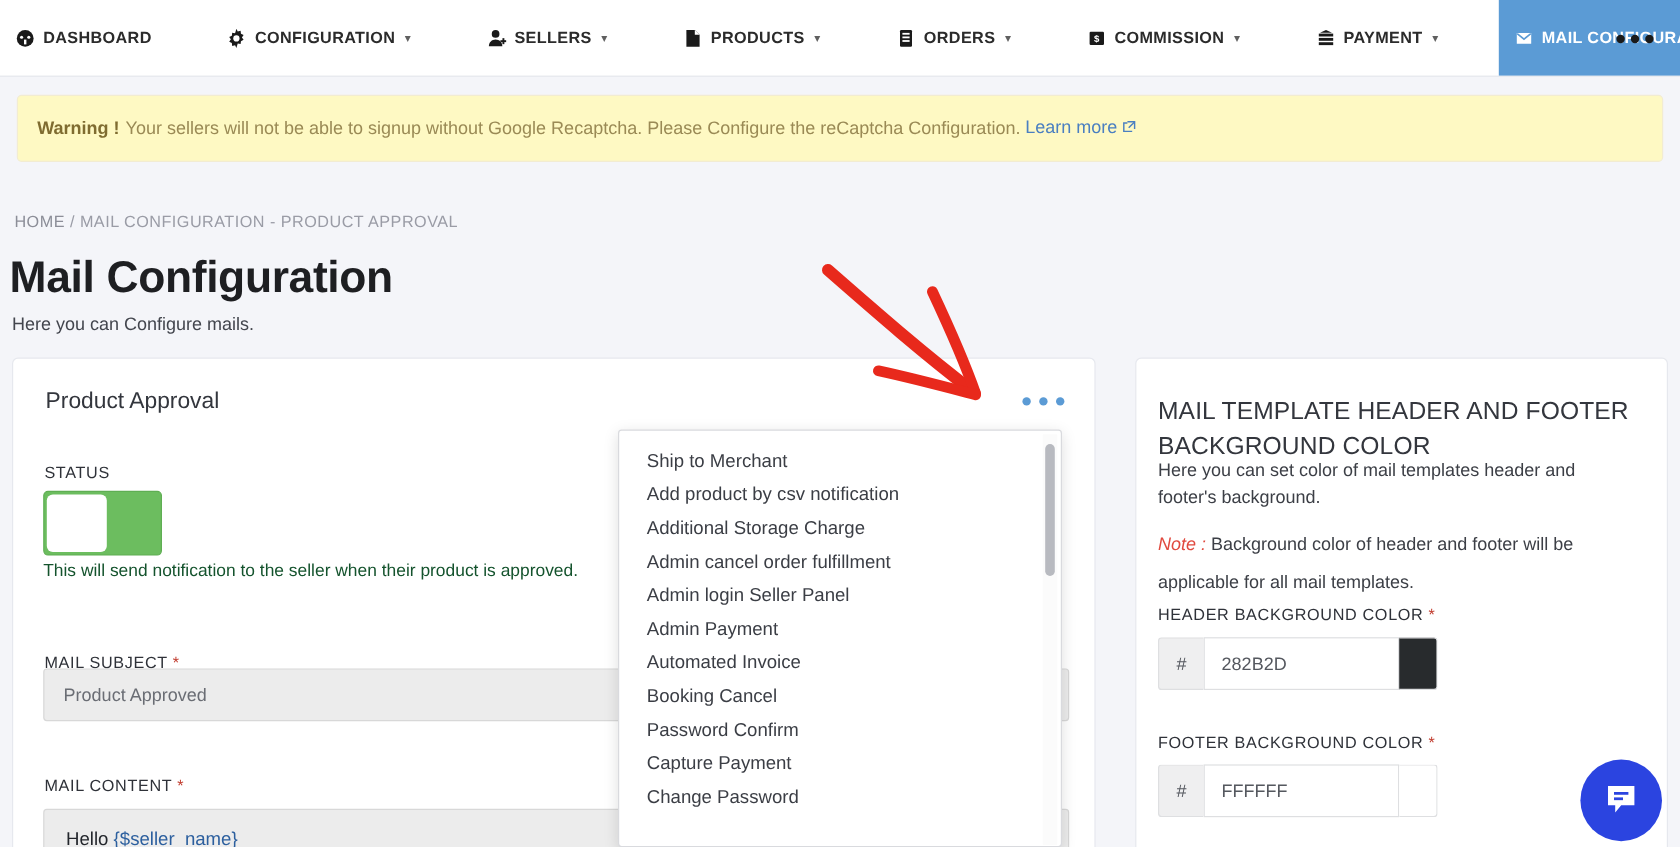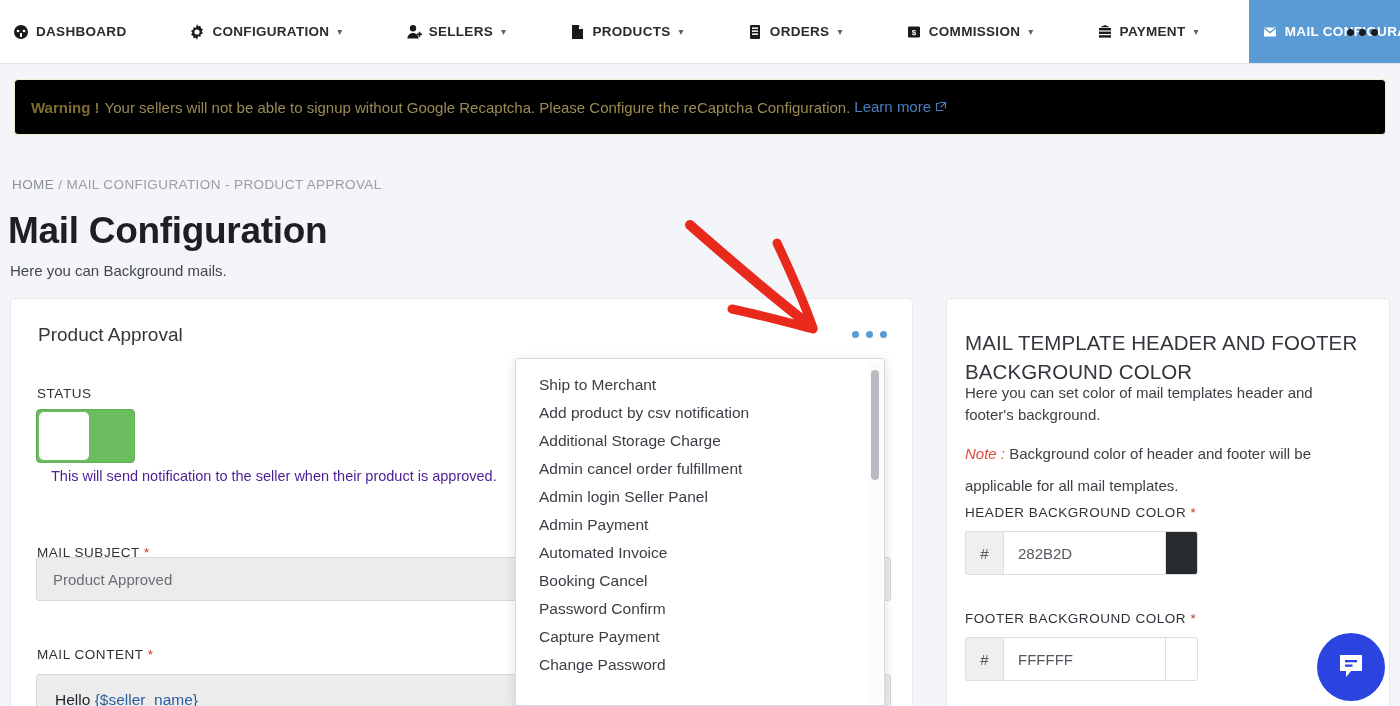--- a/index.html
+++ b/index.html
@@ -34,21 +34,21 @@
   .nav-more {
     position: absolute; right: 22px; top: 0; height: 64px;
     display: flex; align-items: center; gap: 5px; cursor: pointer;
   }
   .nav-more i { width: 7px; height: 7px; border-radius: 50%; background: #1a1a1a; display: block; }
 
   
   .warning {
     position: absolute; left: 14px; top: 79px;
     width: 1372px; height: 56px;
-    background: #000000;
+    background: #fef9c3;
     border: 1px solid #f2ecd2;
     border-radius: 4px;
     display: flex; align-items: center;
     padding: 0 16px;
     font-size: 15px; color: #9a8a55;
   }
   .warning b { color: #7f6c30; font-weight: bold; }
   .warning a { color: #4a7fc1; text-decoration: none; margin-left: 4px; }
   .ext-ico { display: inline-block; margin-left: 4px; vertical-align: -1px; }
 
@@ -100,21 +100,21 @@
     background: #6cbd5f;
     border: 1px solid #5fae53;
     border-radius: 4px;
     position: relative; cursor: pointer;
   }
   .toggle .knob {
     position: absolute; left: 2px; top: 2px;
     width: 50px; height: 48px;
     background: #ffffff; border-radius: 5px;
   }
-  .hint { font-size: 14.5px; color: #4c1d95; margin-left: 15px; }
+  .hint { font-size: 14.5px; color: #14532d; }
 
   .txt-input {
     background: #ececec;
     border: 1px solid #d8d8d8;
     border-radius: 3px;
     height: 44px;
     display: flex; align-items: center;
     padding: 0 16px;
     font-size: 15px; color: #6a6d74;
   }
@@ -334,21 +334,21 @@
             <path d="M8.5 9.5h-7v-7h3" stroke="#4a7fc1" stroke-width="1.2" fill="none"></path>
           </svg></span></a>
   </div>
 
   <div class="breadcrumb" data-name="breadcrumb">
     <span data-name="breadcrumb-home">HOME</span>
     <span class="sep" data-name="breadcrumb-separator">/</span>
     <span data-name="breadcrumb-current">MAIL CONFIGURATION - PRODUCT APPROVAL</span>
   </div>
   <h1 class="page-title" data-name="page-title">Mail Configuration</h1>
-  <div class="page-sub" data-name="page-subtitle">Here you can Background mails.</div>
+  <div class="page-sub" data-name="page-subtitle">Here you can Configure mails.</div>
 
   <div class="card card-left" data-name="product-approval-card">
     <div class="card-title" data-name="card-title">Product Approval</div>
 
     <div class="dots-menu" data-name="card-options-menu-button">
       <i data-name="three-dots-icon-dot"></i>
       <i data-name="three-dots-icon-dot"></i>
       <i data-name="three-dots-icon-dot"></i>
     </div>
 

